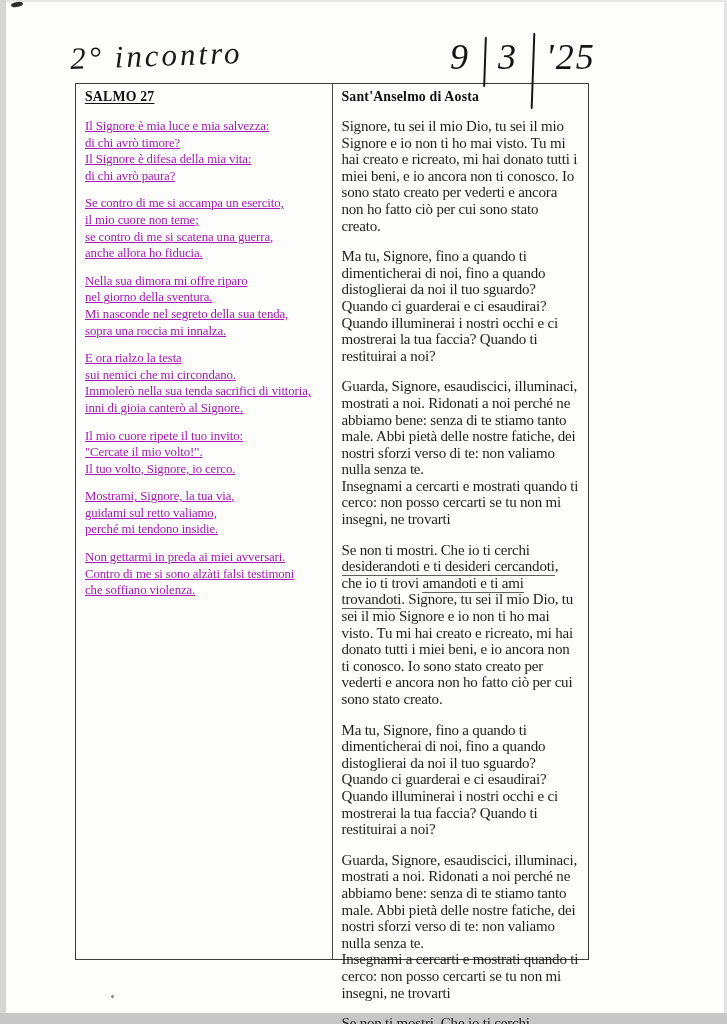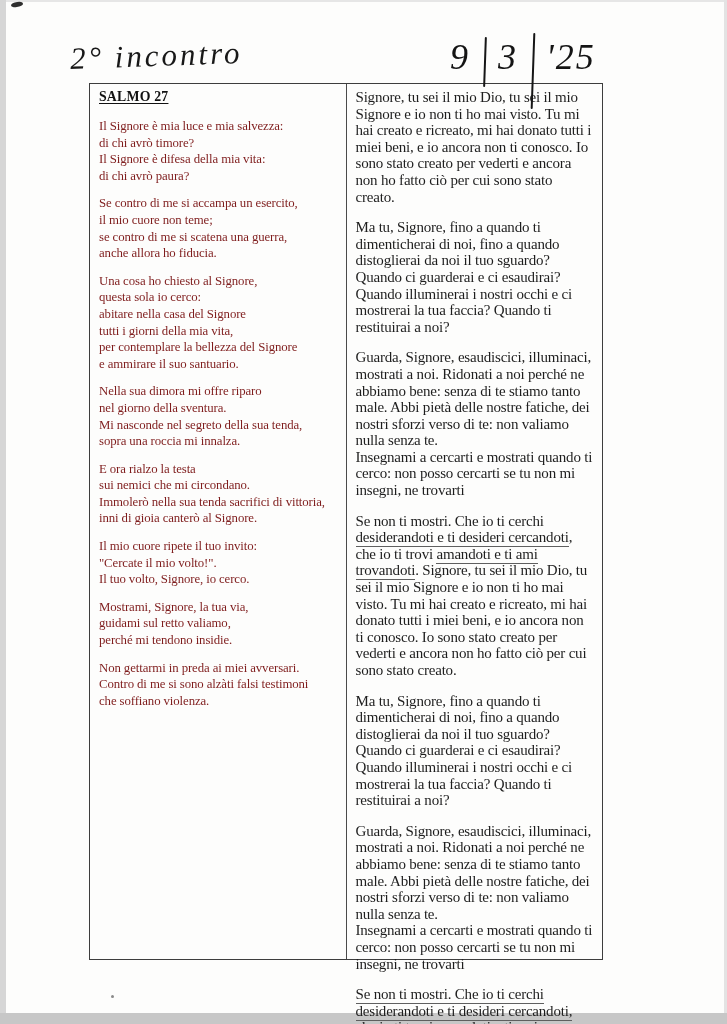--- a/index.html
+++ b/index.html
@@ -42,38 +42,38 @@
   }
   .hw-bar {
     display: inline-block; width: 2px; background: #161616;
     margin: 0 12px 0 14px; transform: rotate(2deg); border-radius: 1px;
   }
   .hw-bar.bar-1 { height: 50px; margin-top: 4px; }
   .hw-bar.bar-2 { height: 76px; margin-top: 0; }
 
   
   .sheet {
-    position: absolute; left: 89px; top: 83px; width: 514px; height: 877px;
+    position: absolute; left: 75px; top: 83px; width: 514px; height: 877px;
     border: 1.5px solid #3d3d3d;
     display: flex; background: transparent;
   }
   .col { height: 100%; padding: 5px 9px 6px 9px; }
   .col-left  { width: 295px; border-right: 1.3px solid #4a4a4a; }
   .col-right { width: 294px; }
 
   .col-header {
     font-weight: bold; font-size: 13.8px; color: #111;
     margin-bottom: 13px; letter-spacing: 0.2px;
   }
   .col-header.underlined { text-decoration: underline; text-underline-offset: 2px; }
 
   .stanza {
     white-space: pre-line;
     font-size: 12.8px; line-height: 16.6px; letter-spacing: -0.1px;
-    margin-bottom: 11px; color: #7f1d1d;
+    margin-bottom: 11px; color: #a21caf; text-decoration: underline;
   }
   .para {
     font-size: 15px; line-height: 16.6px; letter-spacing: -0.2px;
     margin-bottom: 14px; color: #1e1e1e;
   }
   .para.pre { white-space: pre-line; margin-top: 8px; }
   .hand-u {
     border-bottom: 1.4px solid #5f5f5f;
     padding-bottom: 1px;
   }
@@ -102,46 +102,41 @@
   <div class="col col-left">
     <div class="col-header underlined">SALMO 27</div>
     <div class="stanza">Il Signore è mia luce e mia salvezza:
 di chi avrò timore?
 Il Signore è difesa della mia vita:
 di chi avrò paura?</div>
     <div class="stanza">Se contro di me si accampa un esercito,
 il mio cuore non teme;
 se contro di me si scatena una guerra,
 anche allora ho fiducia.</div>
-    <div class="stanza">Una cosa ho chiesto al Signore,
-questa sola io cerco:
-abitare nella casa del Signore
-tutti i giorni della mia vita,
-per contemplare la bellezza del Signore
-e ammirare il suo santuario.</div>
     <div class="stanza">Nella sua dimora mi offre riparo
 nel giorno della sventura.
 Mi nasconde nel segreto della sua tenda,
 sopra una roccia mi innalza.</div>
     <div class="stanza">E ora rialzo la testa
 sui nemici che mi circondano.
 Immolerò nella sua tenda sacrifici di vittoria,
 inni di gioia canterò al Signore.</div>
     <div class="stanza">Il mio cuore ripete il tuo invito:
 "Cercate il mio volto!".
 Il tuo volto, Signore, io cerco.</div>
     <div class="stanza">Mostrami, Signore, la tua via,
 guidami sul retto valiamo,
 perché mi tendono insidie.</div>
     <div class="stanza">Non gettarmi in preda ai miei avversari.
 Contro di me si sono alzàti falsi testimoni
 che soffiano violenza.</div>
   </div>
 
   <div class="col col-right">
+    <div class="col-header">Sant'Anselmo di Aosta</div>
     <p class="para">Signore, tu sei il mio Dio, tu sei il mio Signore e io non ti ho mai visto. Tu mi hai creato e ricreato, mi hai donato tutti i miei beni, e io ancora non ti conosco. Io sono stato creato per vederti e ancora non ho fatto ciò per cui sono stato creato.</p>
     <p class="para">Ma tu, Signore, fino a quando ti dimenticherai di noi, fino a quando distoglierai da noi il tuo sguardo? Quando ci guarderai e ci esaudirai? Quando illuminerai i nostri occhi e ci mostrerai la tua faccia? Quando ti restituirai a noi?</p>
     <p class="para pre">Guarda, Signore, esaudiscici, illuminaci, mostrati a noi. Ridonati a noi perché ne abbiamo bene: senza di te stiamo tanto male. Abbi pietà delle nostre fatiche, dei nostri sforzi verso di te: non valiamo nulla senza te.
 Insegnami a cercarti e mostrati quando ti cerco: non posso cercarti se tu non mi insegni, ne trovarti</p>
     <p class="para"><span>Se non ti mostri. Che io ti cerchi </span><span class="hand-u">desiderandoti e ti desideri cercandoti</span><span>, che io ti trovi </span><span class="hand-u">amandoti e ti ami trovandoti</span><span>. Signore, tu sei il mio Dio, tu sei il mio Signore e io non ti ho mai visto. Tu mi hai creato e ricreato, mi hai donato tutti i miei beni, e io ancora non ti conosco. Io sono stato creato per vederti e ancora non ho fatto ciò per cui sono stato creato.</span></p>
     <p class="para">Ma tu, Signore, fino a quando ti dimenticherai di noi, fino a quando distoglierai da noi il tuo sguardo? Quando ci guarderai e ci esaudirai? Quando illuminerai i nostri occhi e ci mostrerai la tua faccia? Quando ti restituirai a noi?</p>
     <p class="para pre">Guarda, Signore, esaudiscici, illuminaci, mostrati a noi. Ridonati a noi perché ne abbiamo bene: senza di te stiamo tanto male. Abbi pietà delle nostre fatiche, dei nostri sforzi verso di te: non valiamo nulla senza te.
 Insegnami a cercarti e mostrati quando ti cerco: non posso cercarti se tu non mi insegni, ne trovarti</p>
     <p class="para"><span class="hand-u">Se non ti mostri. Che io ti cerchi desiderandoti e ti desideri cercandoti,</span><span> che io ti trovi </span><span class="hand-u">amandoti e ti ami trovandoti.</span></p>
   </div>

